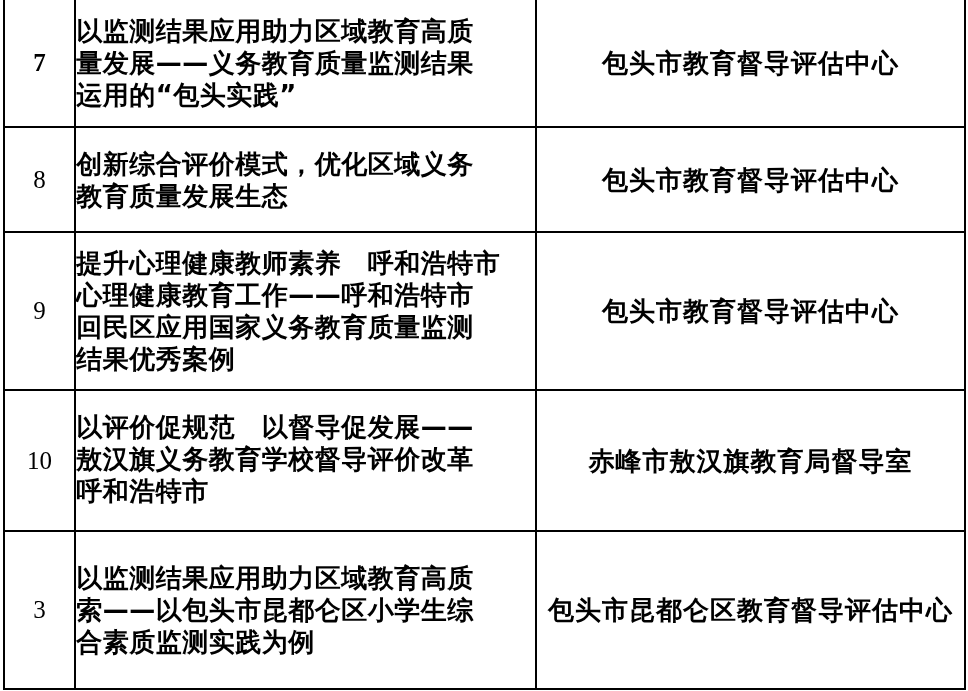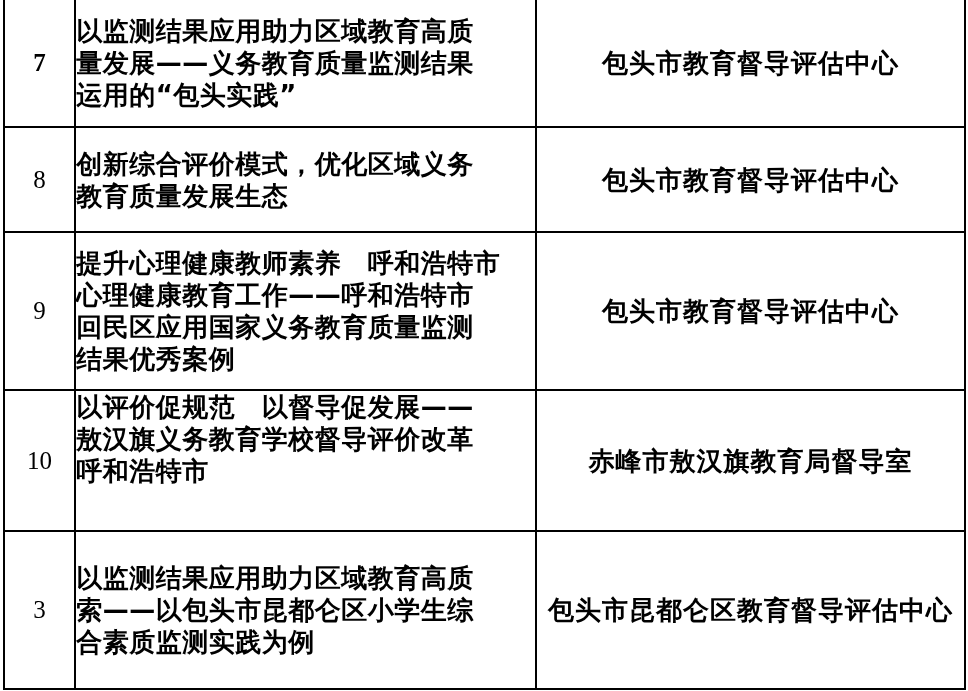--- a/index.html
+++ b/index.html
@@ -78,21 +78,21 @@
       <td class="title">
         <span class="title-line">提升心理健康教师素养　呼和浩特市</span>
         <span class="title-line">心理健康教育工作——呼和浩特市</span>
         <span class="title-line">回民区应用国家义务教育质量监测</span>
         <span class="title-line">结果优秀案例</span>
       </td>
       <td class="org">包头市教育督导评估中心</td>
     </tr>
     <tr style="height:141px;">
       <td class="num light">10</td>
-      <td class="title" style="vertical-align:top; ">
+      <td class="title" style="vertical-align:top; padding-top:20px;">
         <span class="title-line">以评价促规范　以督导促发展——</span>
         <span class="title-line">敖汉旗义务教育学校督导评价改革</span>
         <span class="title-line">呼和浩特市</span>
       </td>
       <td class="org">赤峰市敖汉旗教育局督导室</td>
     </tr>
     <tr style="height:158px;">
       <td class="num light">3</td>
       <td class="title">
         <span class="title-line">以监测结果应用助力区域教育高质</span>

